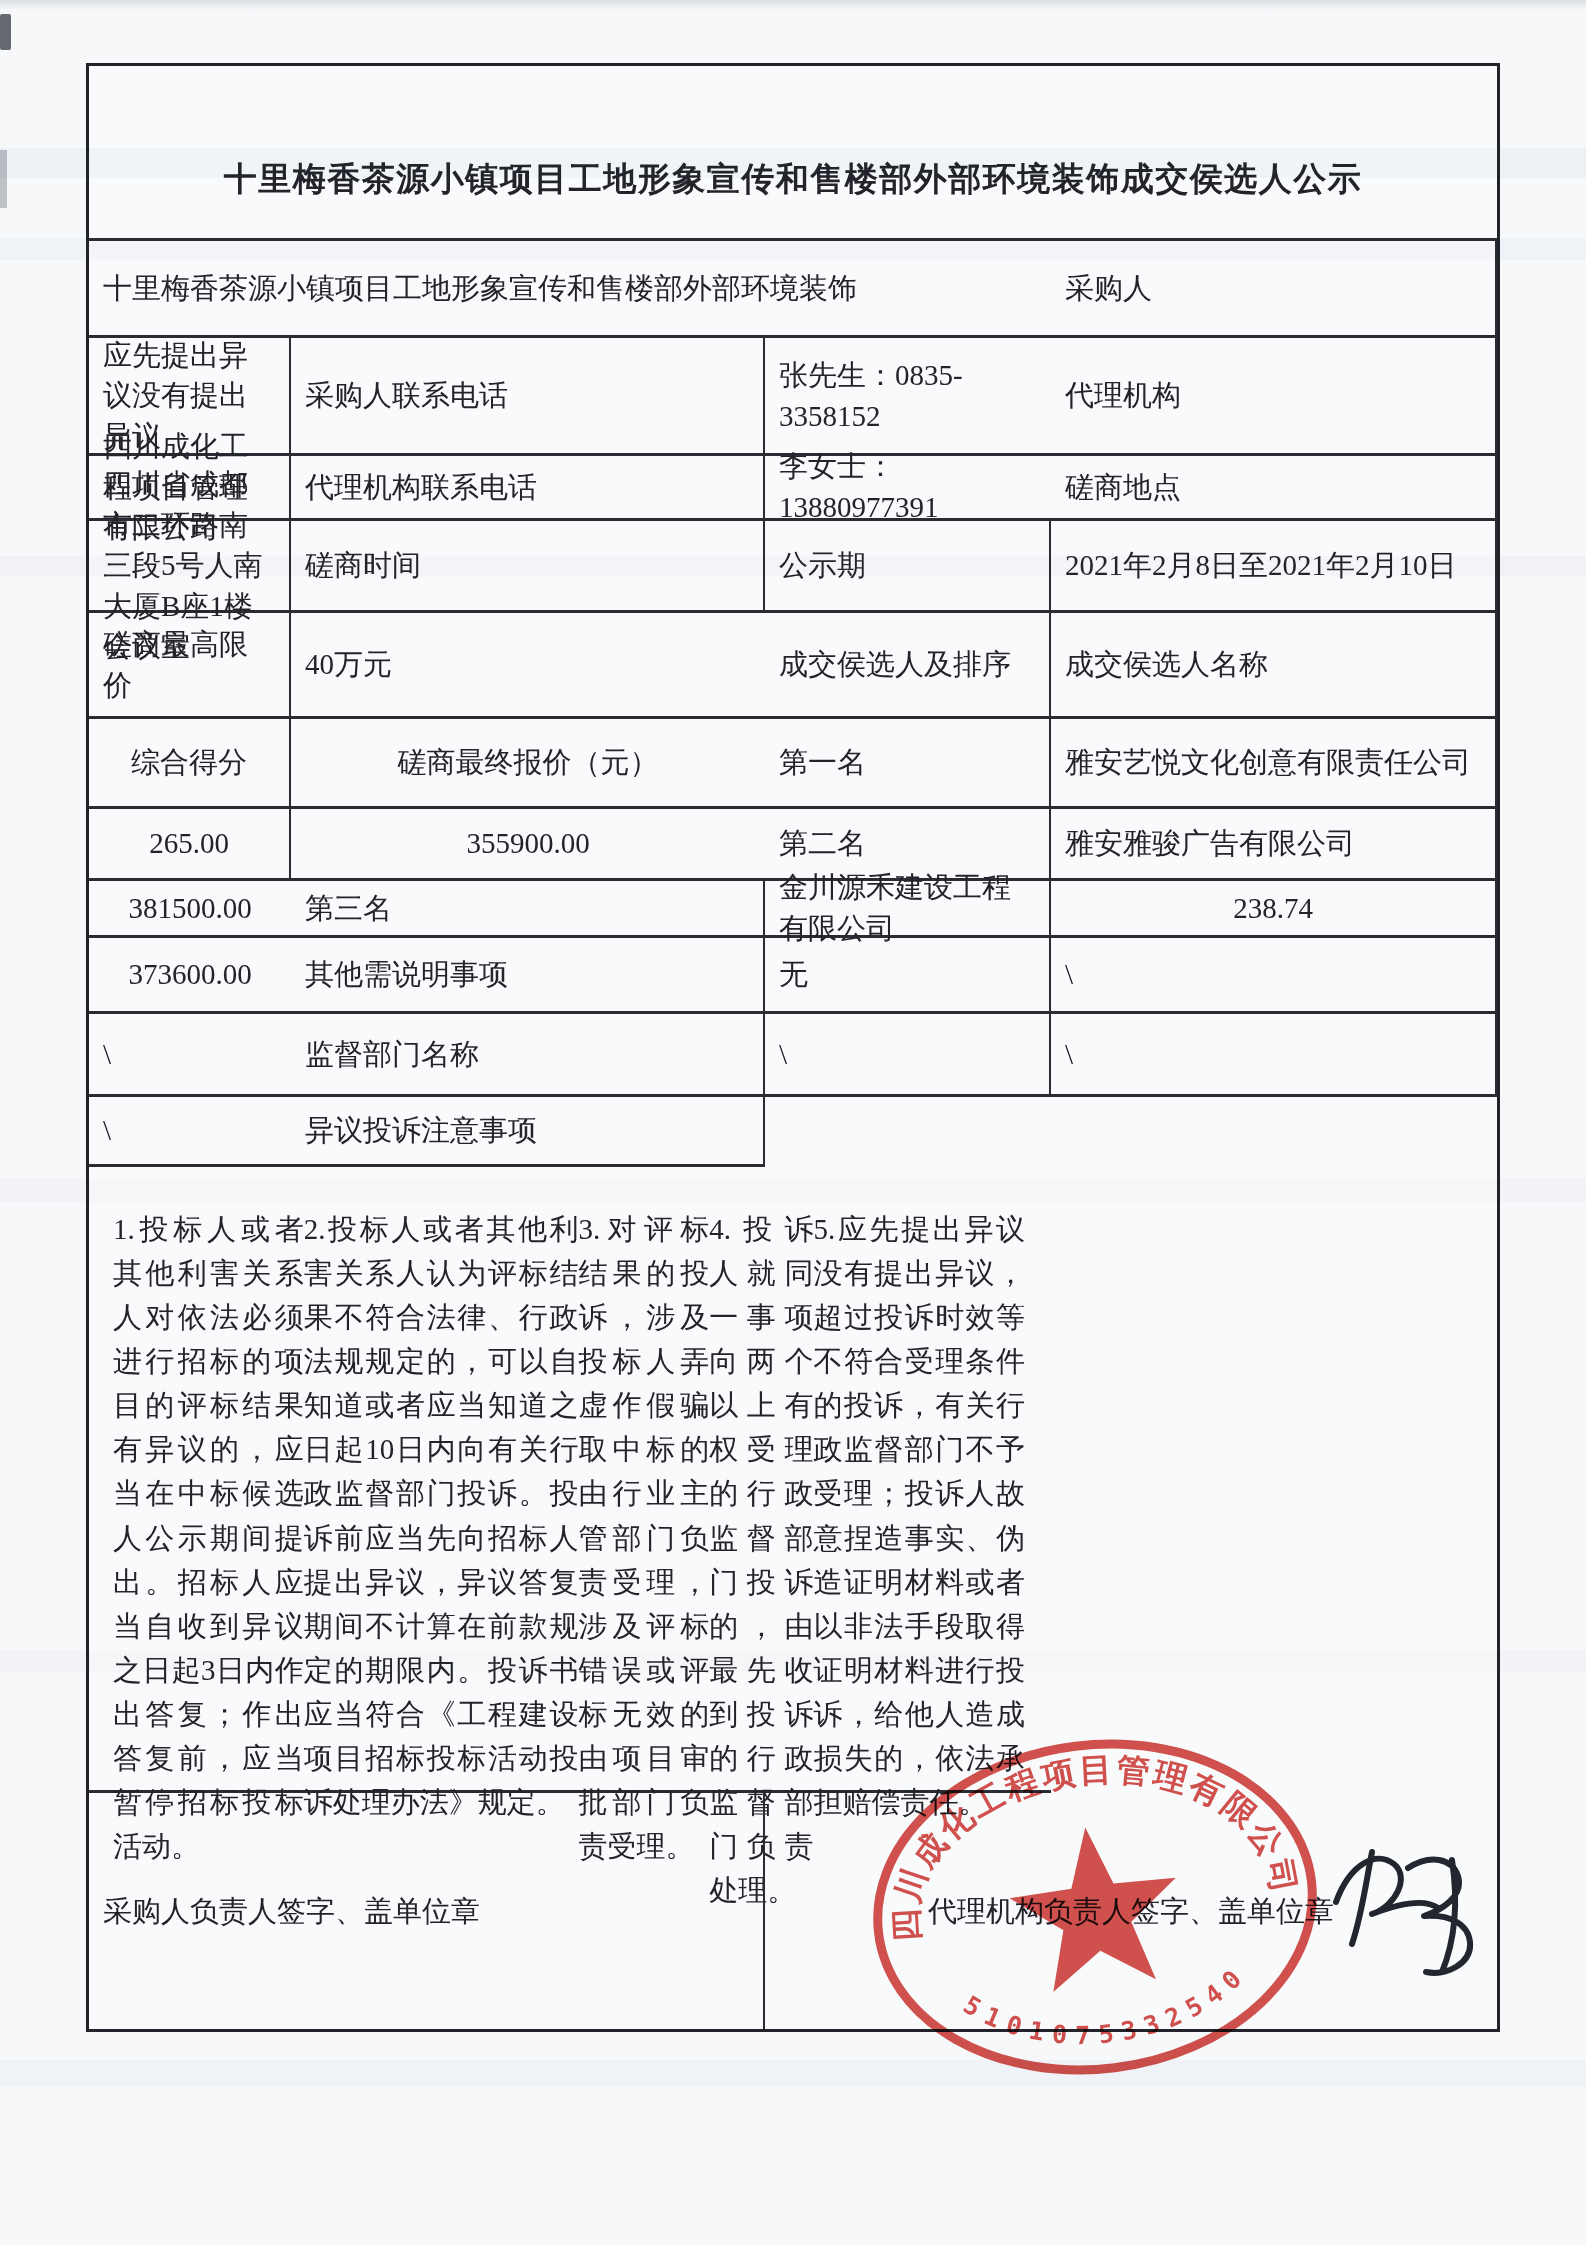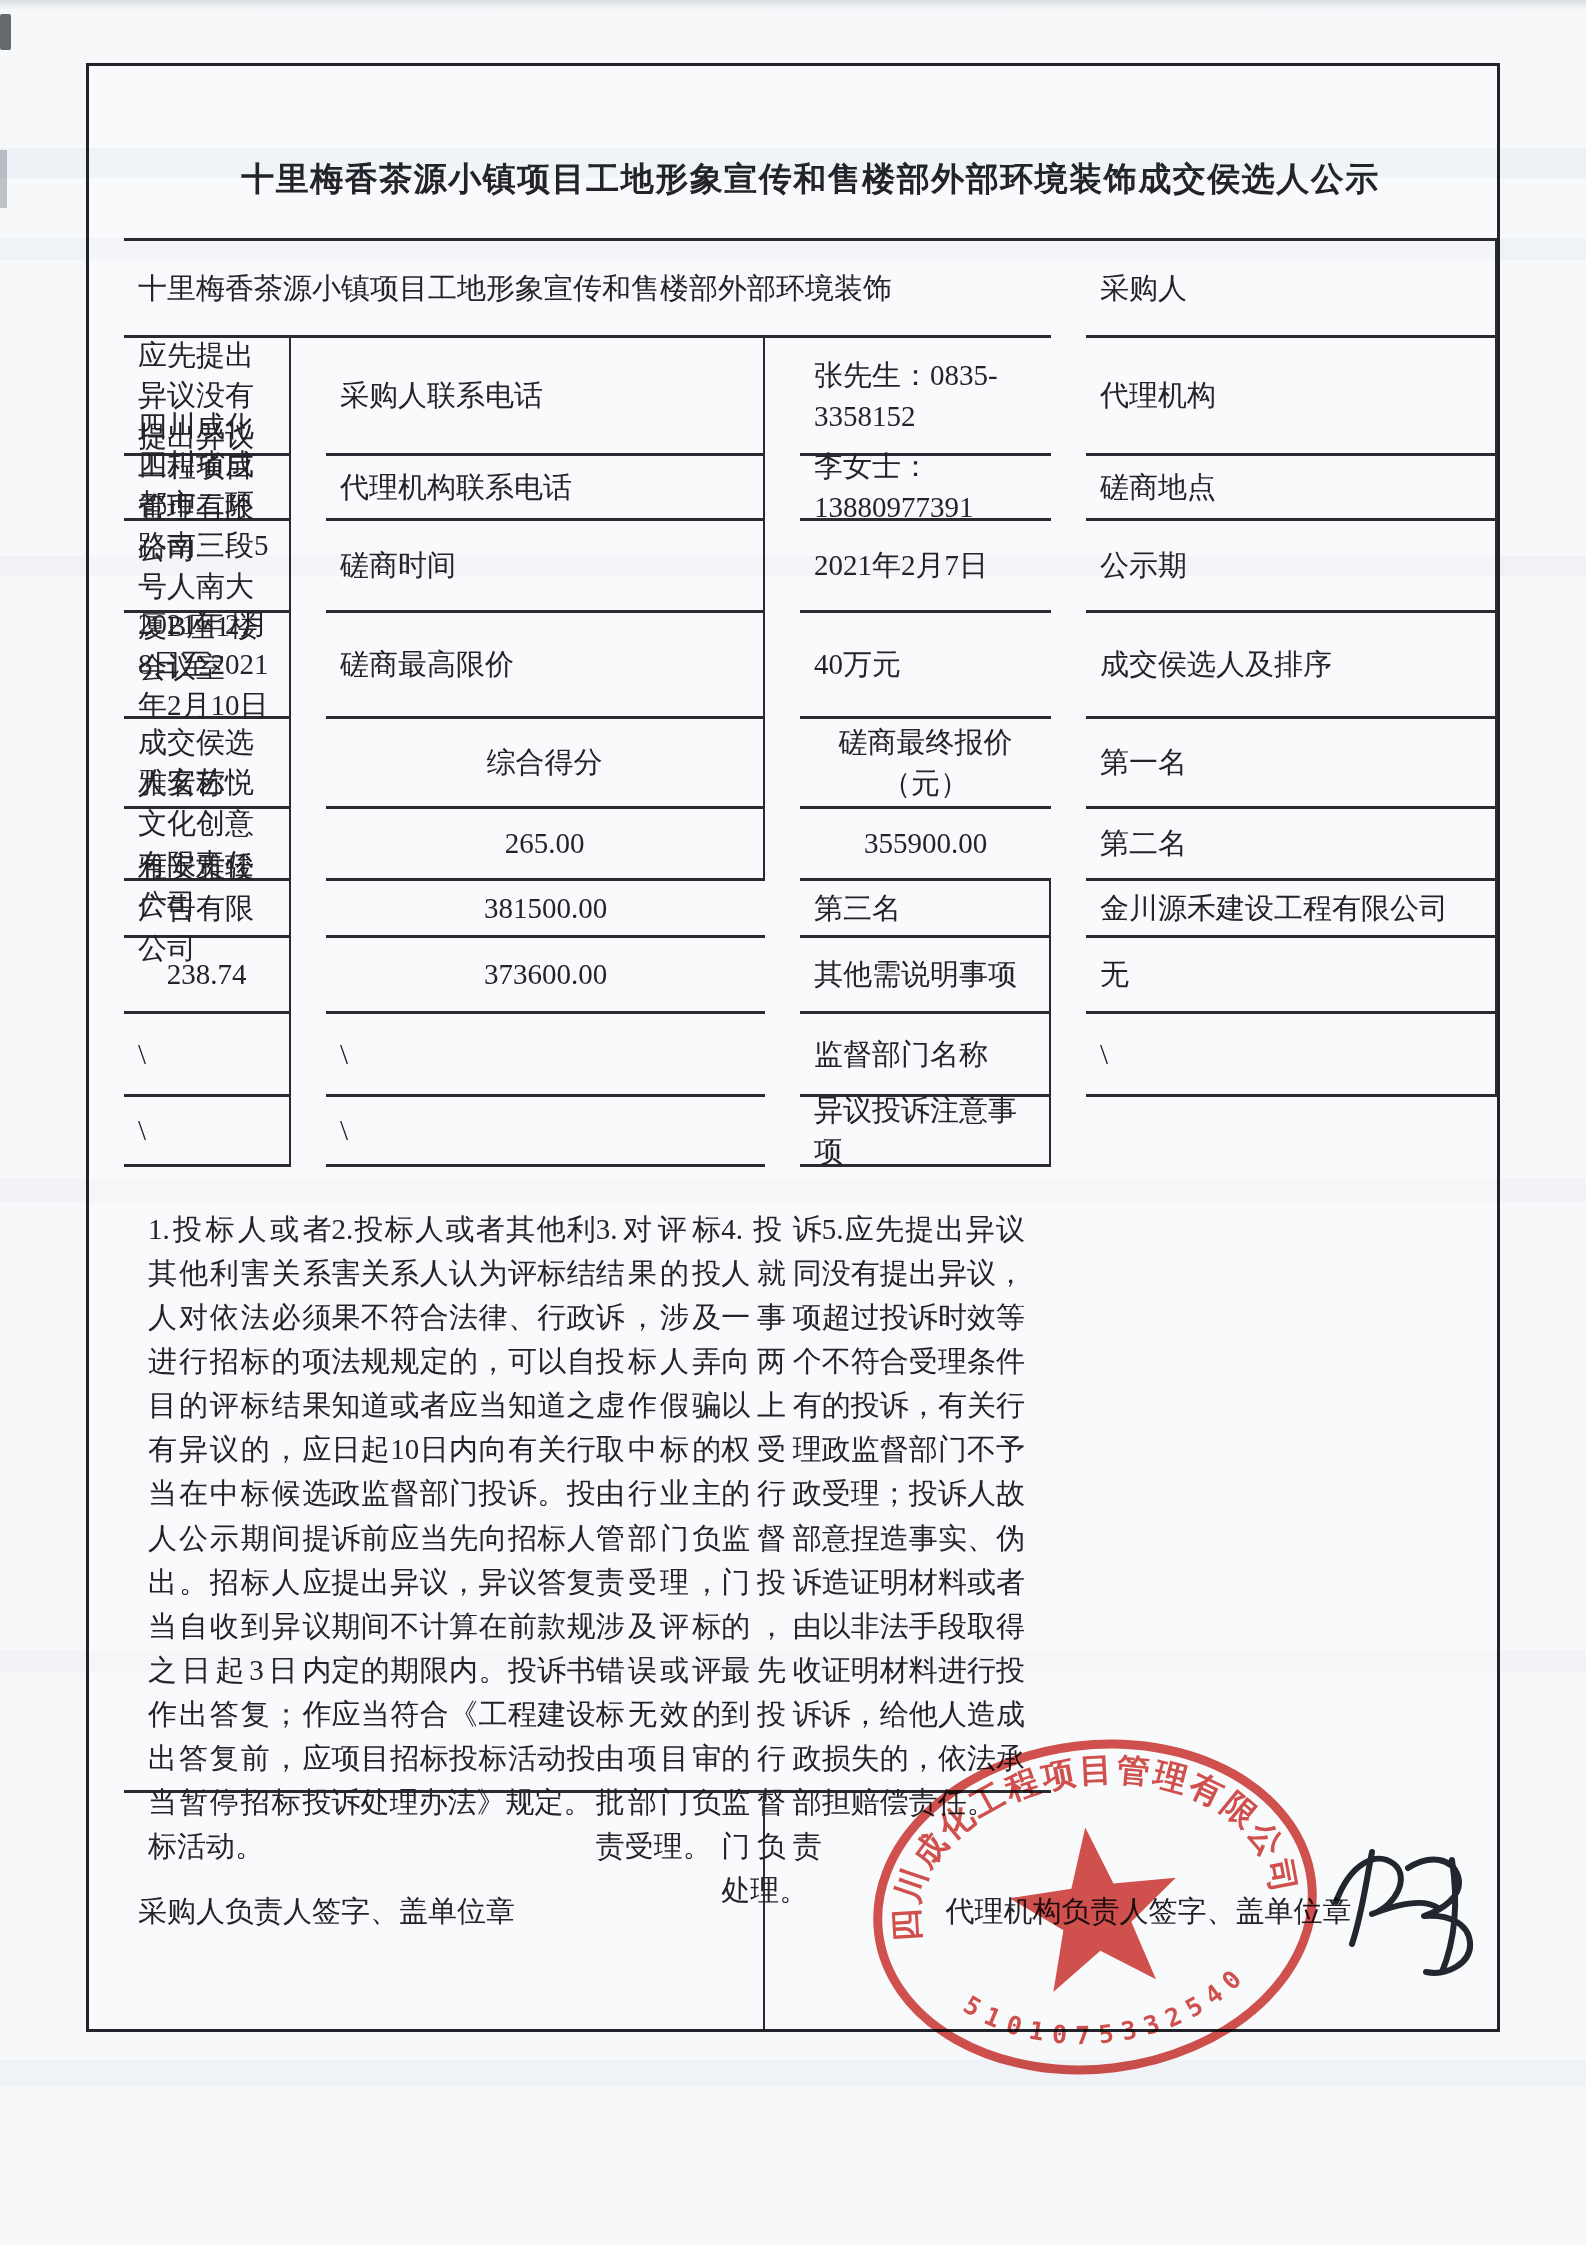--- a/index.html
+++ b/index.html
@@ -29,21 +29,20 @@
     border:3px solid #22232a;
     background:rgba(255,255,255,.25);
   }
   .cell{
     border-right:2px solid #2a2b33;
     border-bottom:3px solid #2a2b33;
     display:flex;align-items:center;
     padding:6px 14px;
     font-size:29px;line-height:1.4;
     box-sizing:border-box;
-    margin-left:35px;
   }
   .cl{border-right:none;}
   .nb{border-bottom:none;}
   .span2{grid-column:span 2;}
   .span3{grid-column:span 3;}
   .span4{grid-column:1 / -1;}
   .title-cell{
     justify-content:center;text-align:center;
     font-size:33px;font-weight:600;letter-spacing:1.5px;
     padding-top:60px;
@@ -84,21 +83,20 @@
   <div class="cell cl val">张先生：0835-3358152</div>
 
   <div class="cell">代理机构</div>
   <div class="cell val">四川成化工程项目管理有限公司</div>
   <div class="cell">代理机构联系电话</div>
   <div class="cell cl val">李女士：13880977391</div>
 
   <div class="cell">磋商地点</div>
   <div class="cell val">四川省成都市二环路南三段5号人南大厦B座1楼会议室</div>
   <div class="cell">磋商时间</div>
-  <div class="cell cl val">2021年2月7日</div>
 
   <div class="cell">公示期</div>
   <div class="cell val">2021年2月8日至2021年2月10日</div>
   <div class="cell">磋商最高限价</div>
   <div class="cell cl val">40万元</div>
 
   <div class="cell">成交侯选人及排序</div>
   <div class="cell val">成交侯选人名称</div>
   <div class="cell center">综合得分</div>
   <div class="cell cl center">磋商最终报价（元）</div>

